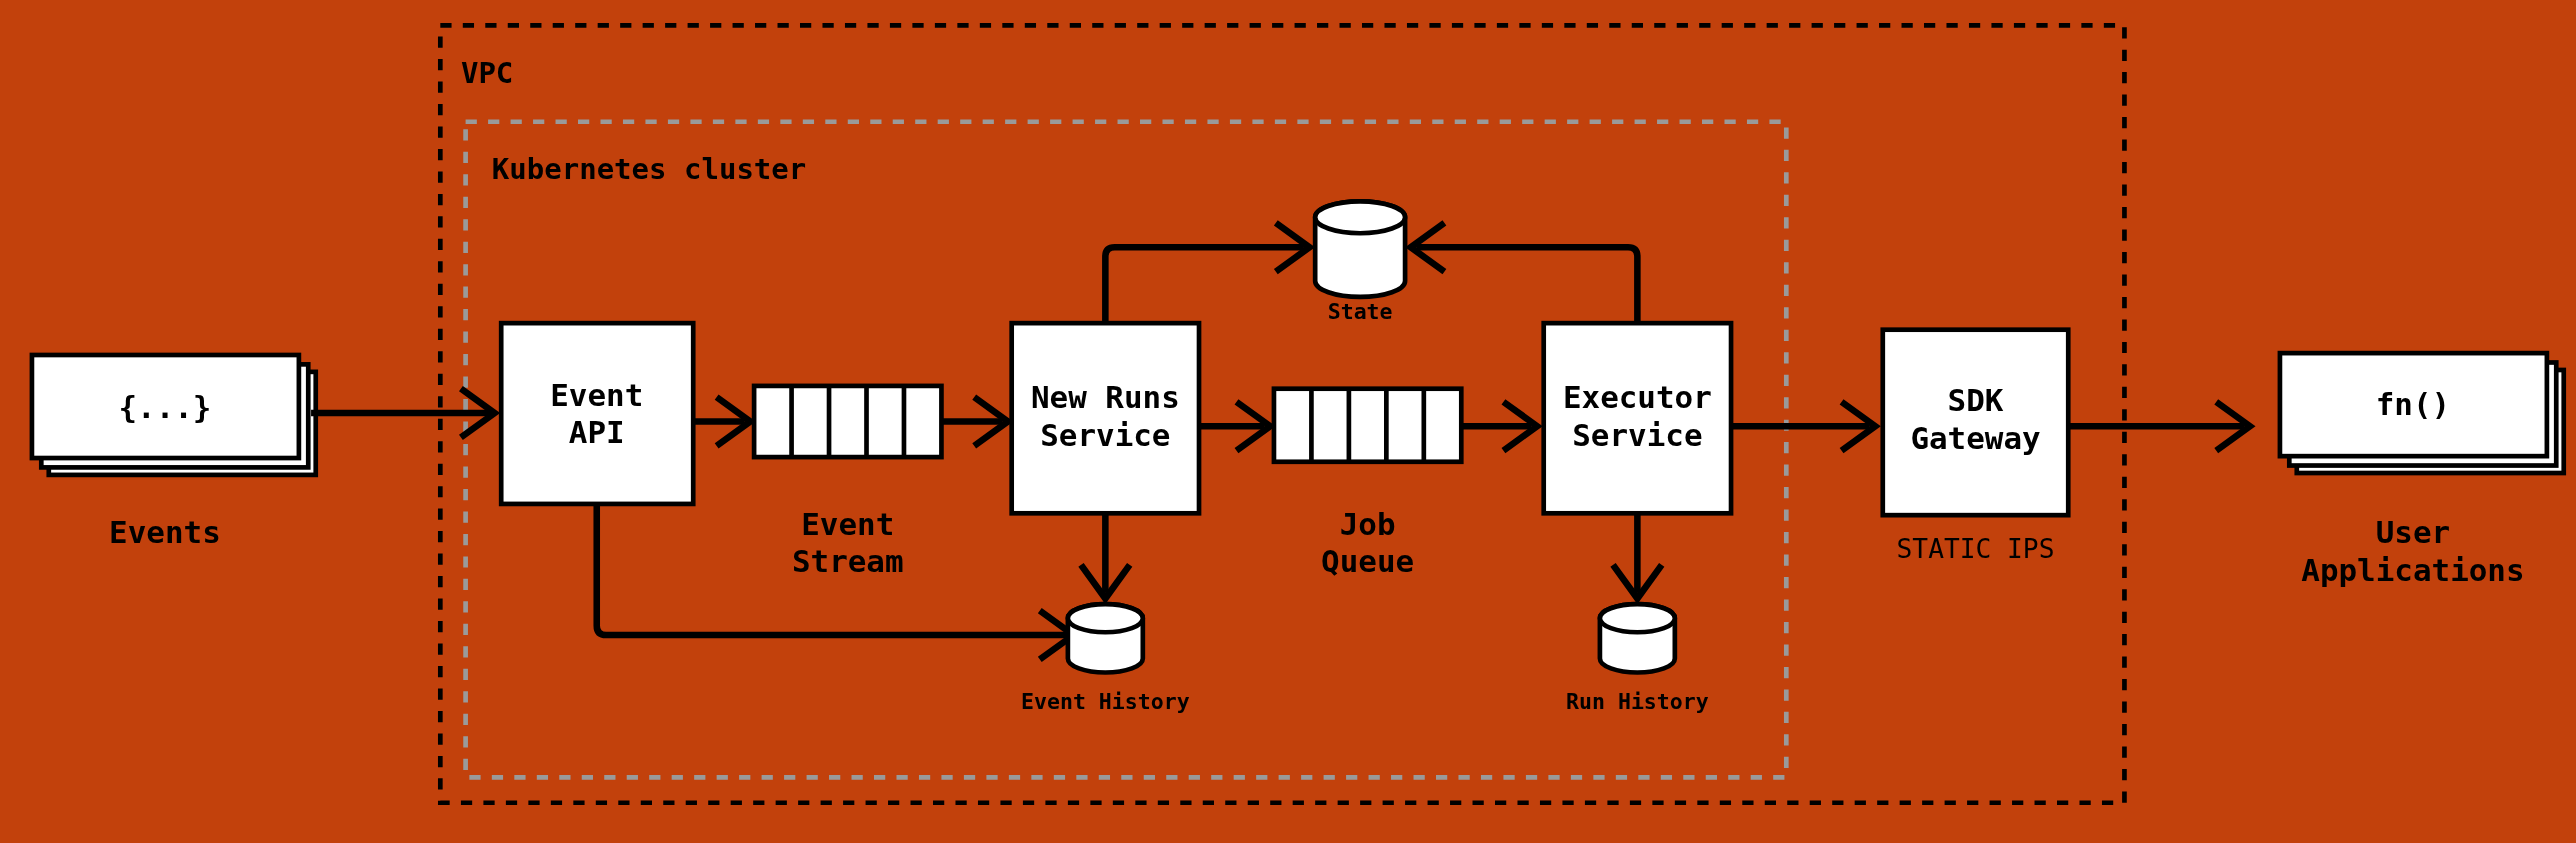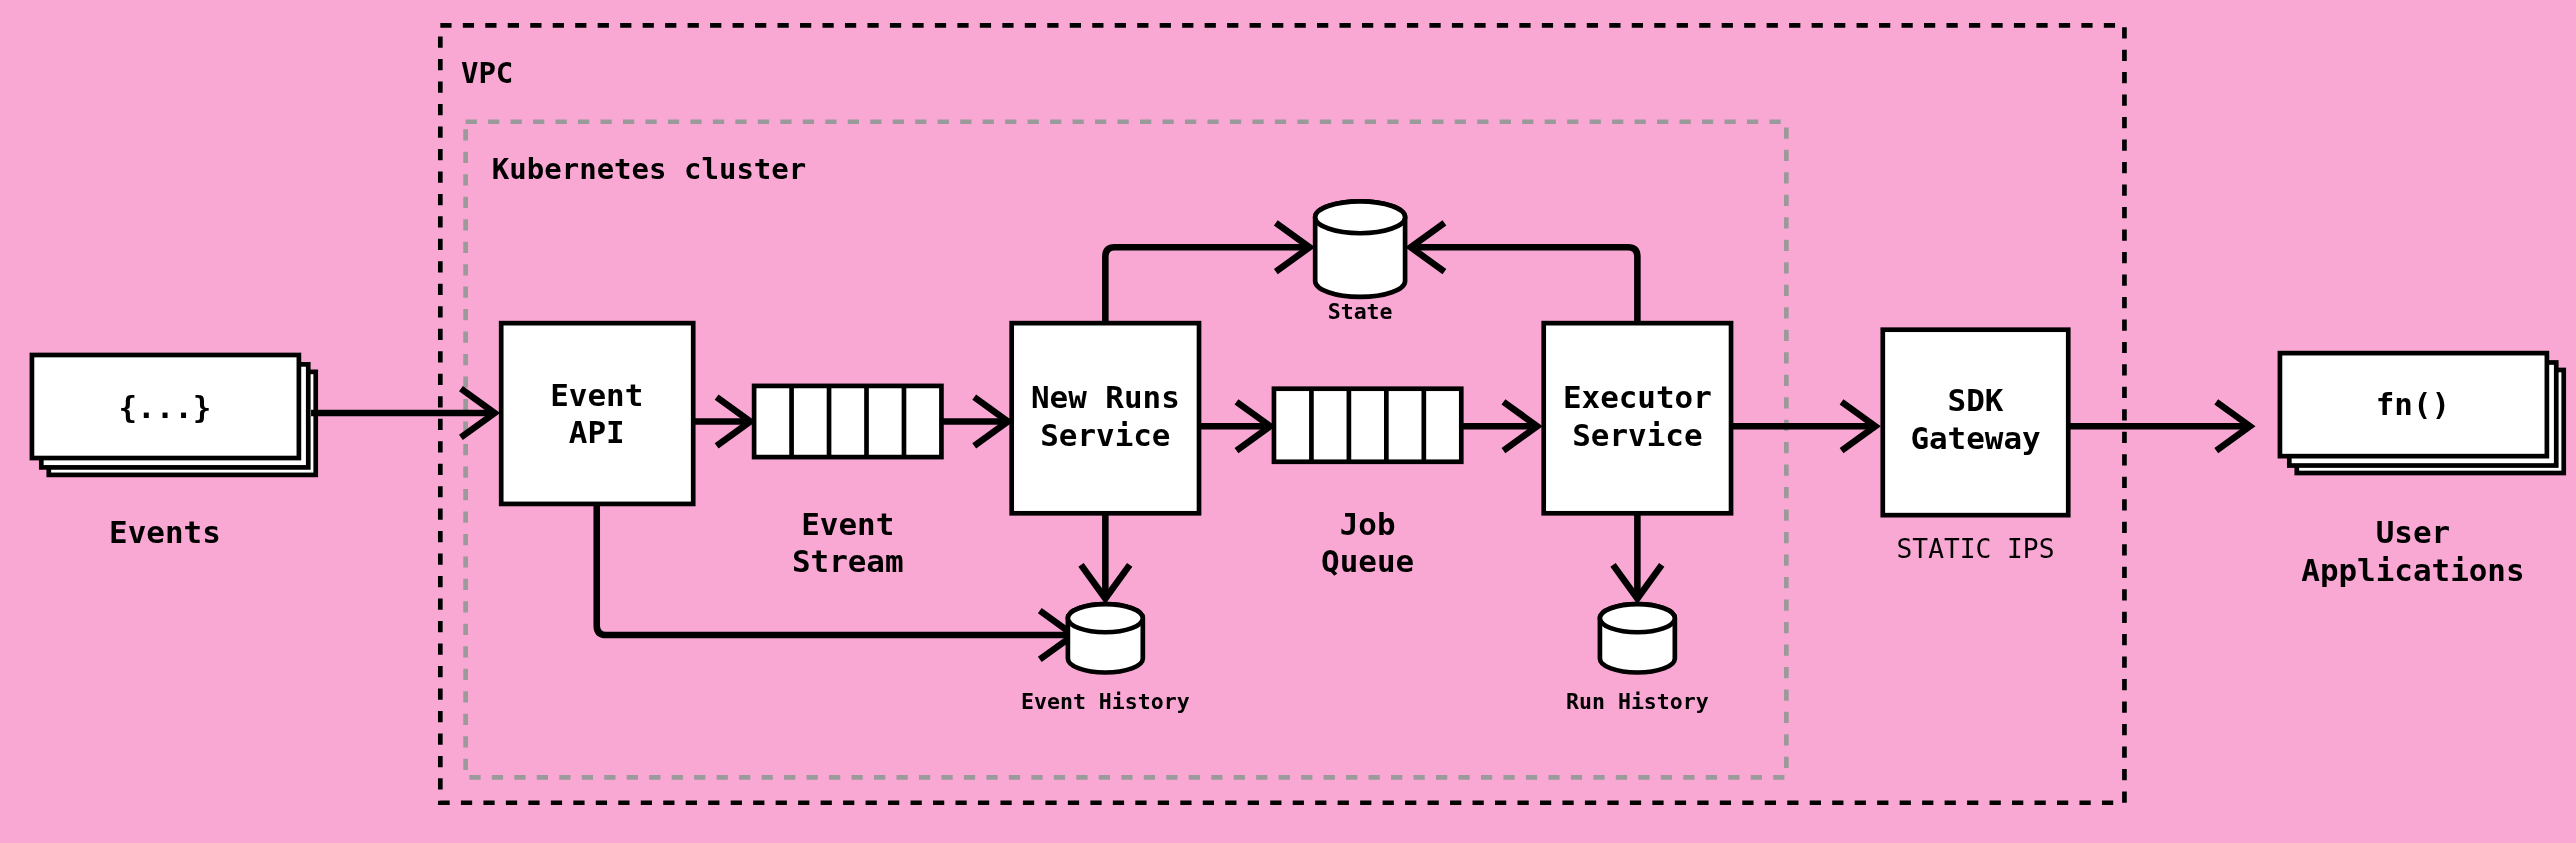--- a/index.html
+++ b/index.html
@@ -4,21 +4,21 @@
 <style>
   html, body {
     margin: 0;
     padding: 0;
     background: #ffffff;
   }
   #stage {
     position: relative;
     width: 2576px;
     height: 843px;
-    background: #f9a8d4;
+    background: #c2410c;
     font-family: "DejaVu Sans Mono", monospace;
     overflow: hidden;
   }
   svg#diagram {
     position: absolute;
     top: 0;
     left: 0;
     width: 2576px;
     height: 843px;
     display: block;

